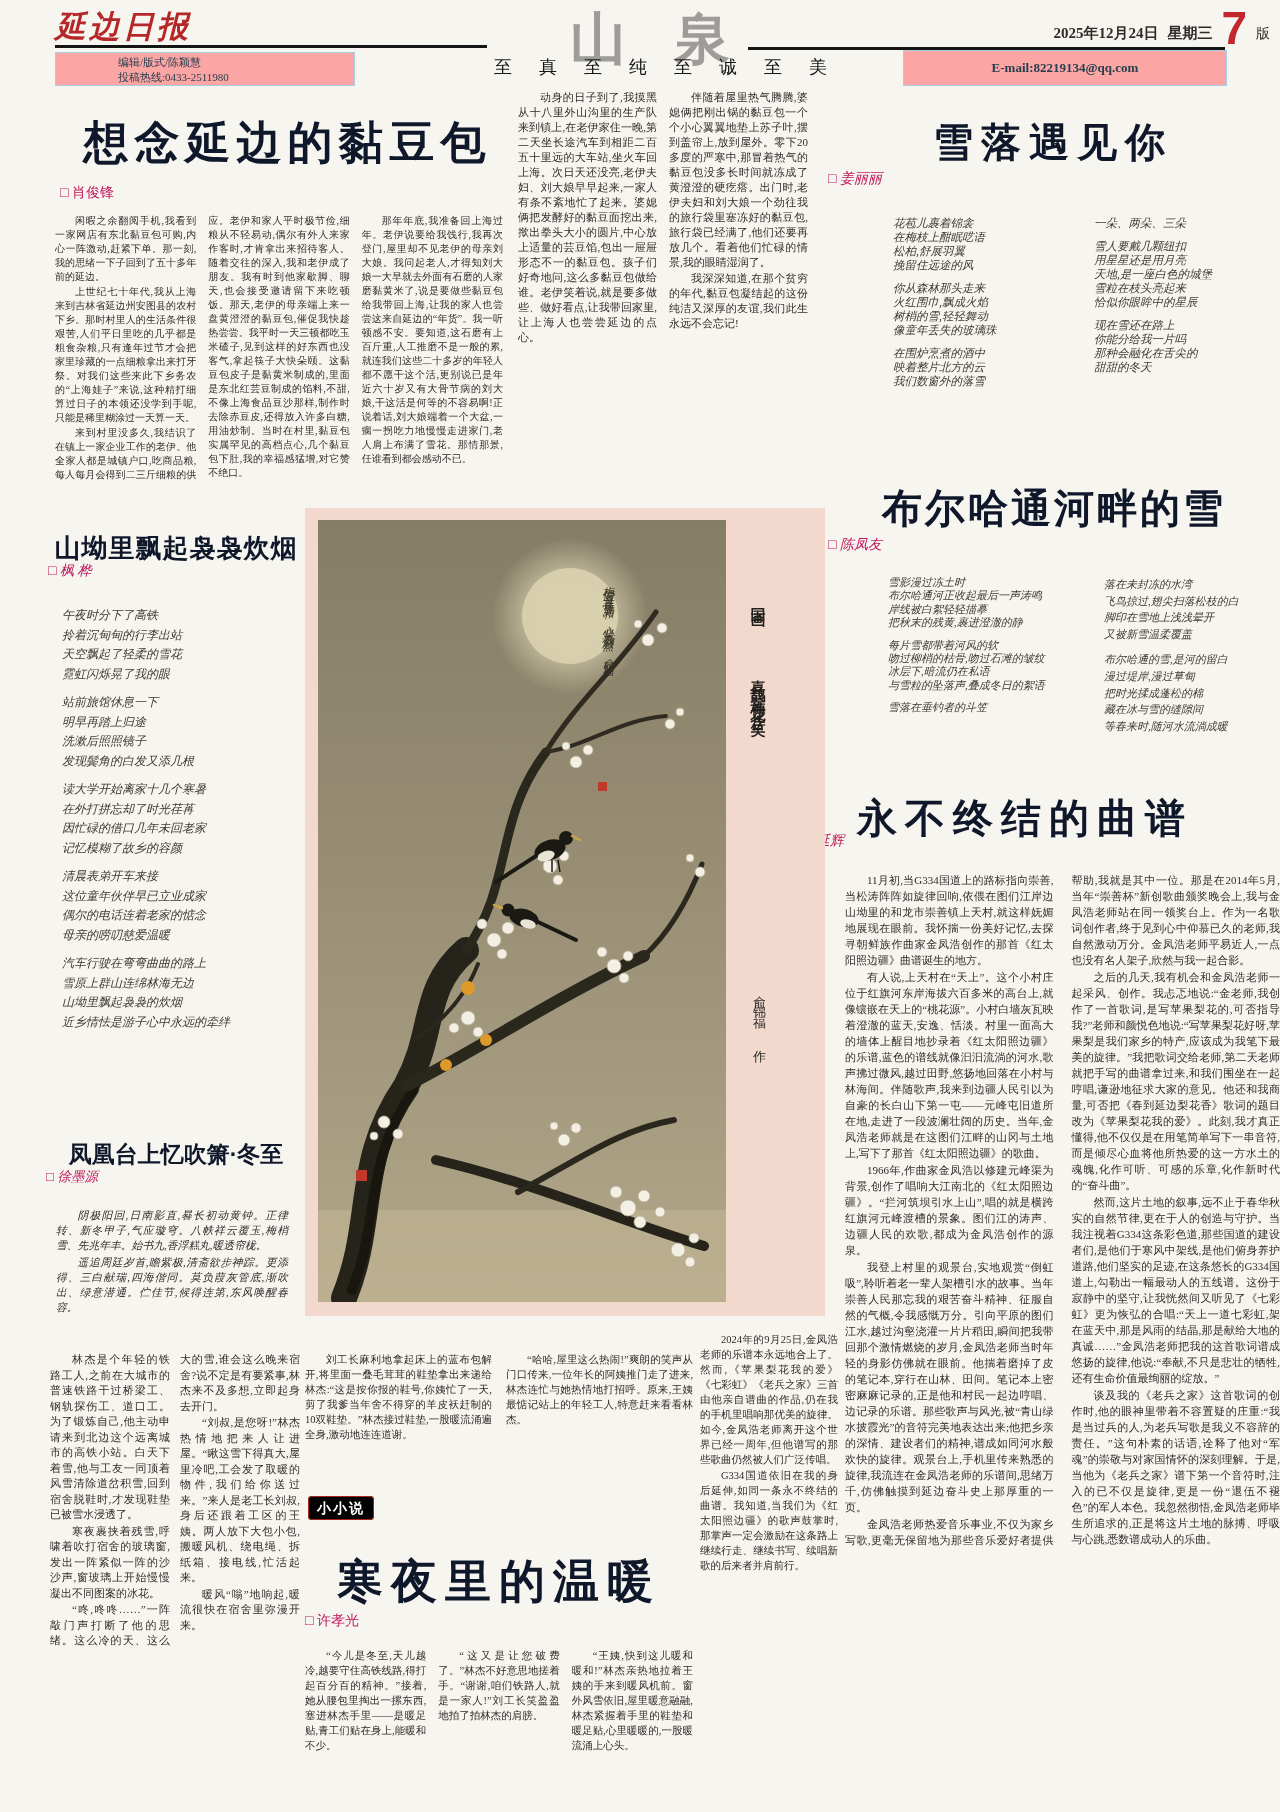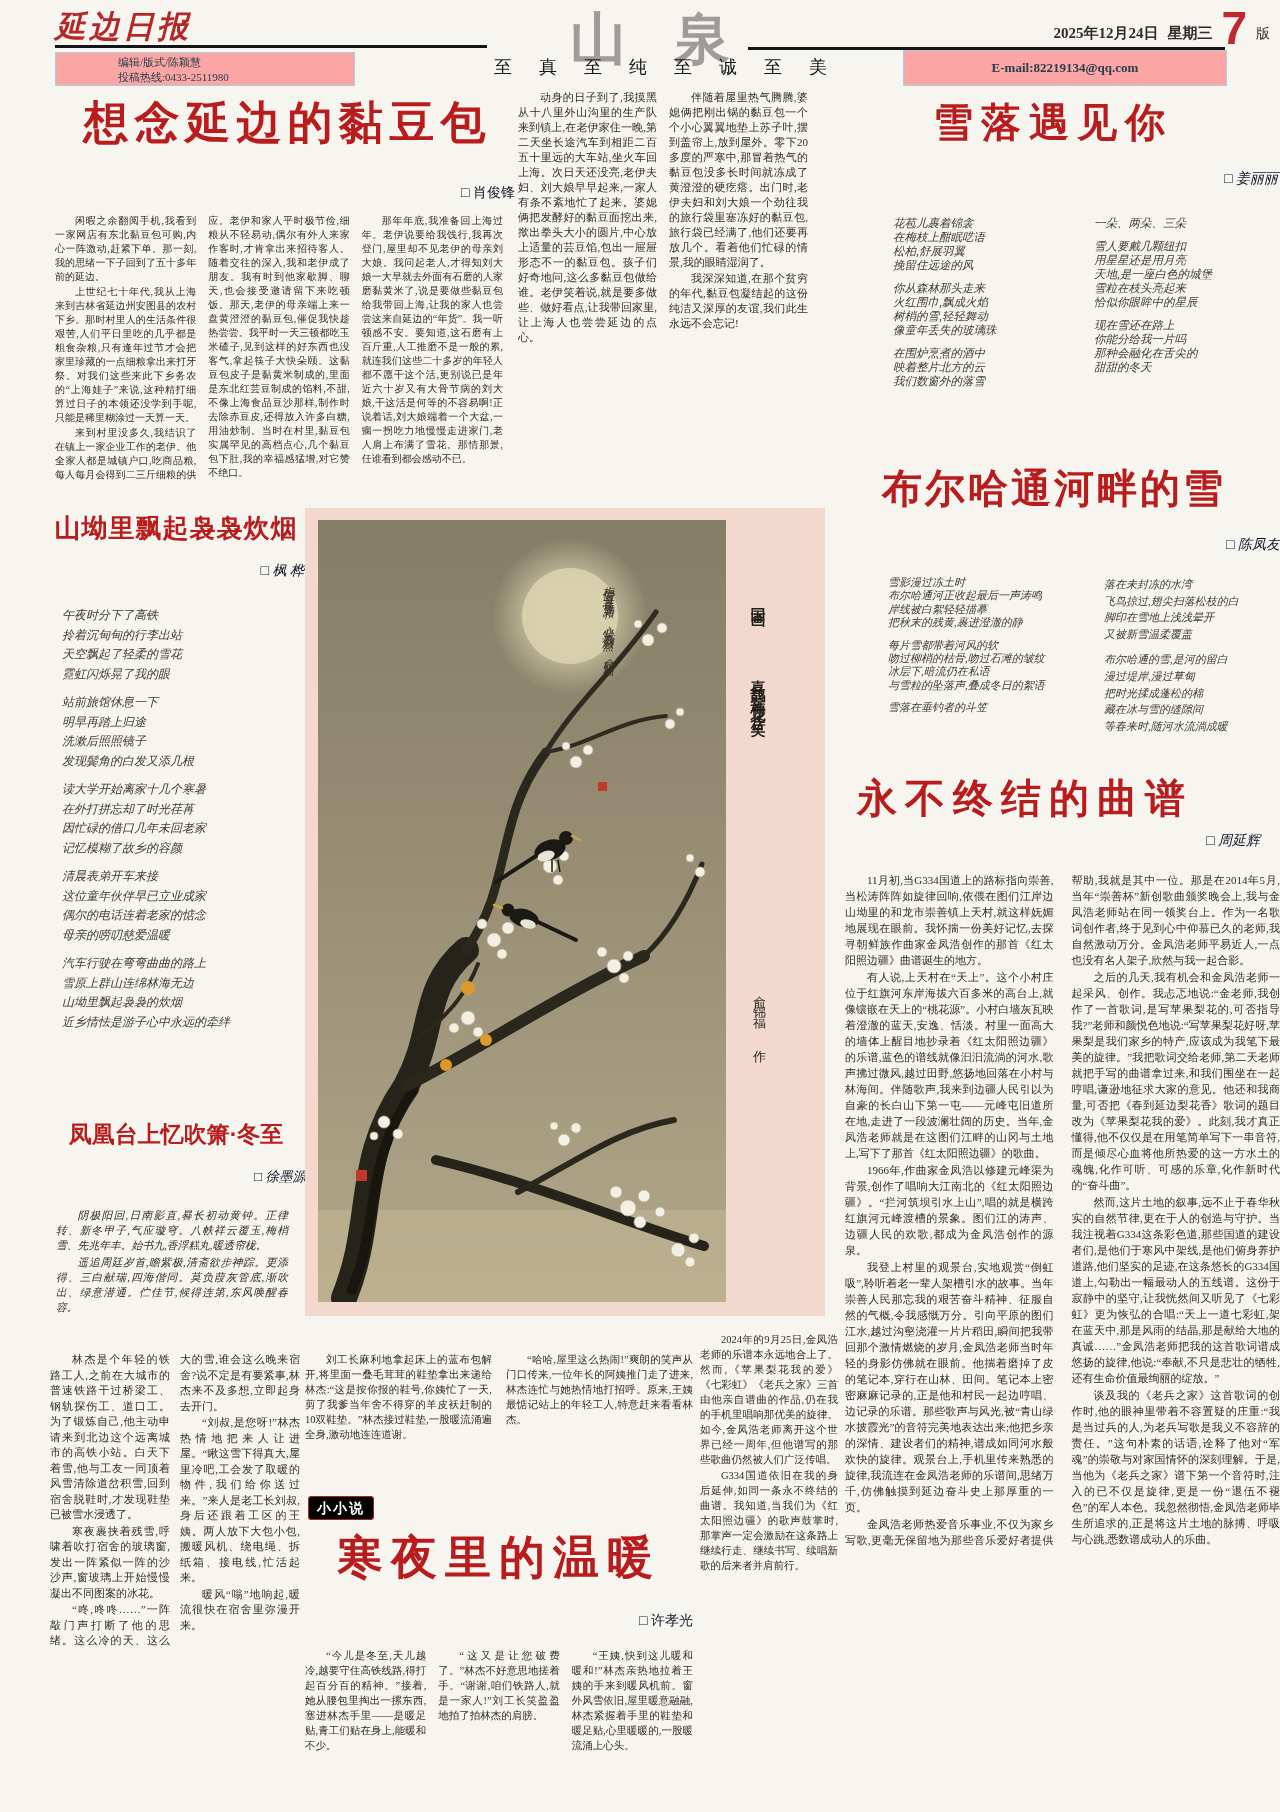--- a/index.html
+++ b/index.html
@@ -1,20 +1,20 @@
 <!DOCTYPE html>
 <html><head>
 <meta charset="utf-8">
 <style>
   html,body{margin:0;padding:0;background:#9a9a9a;}
   .page{position:relative;width:1280px;height:1812px;margin:0 auto;background:#f7f5ef;
         font-family:"Liberation Serif","DejaVu Serif",serif;color:#2e2c29;overflow:hidden;}
   .abs{position:absolute;}
-  .hl{font-family:"Liberation Sans","DejaVu Sans",sans-serif;font-weight:900;color:#b91c1c;text-align:center;line-height:1.12;}
-  .author{text-align:right;color:#0f172a;}
+  .hl{font-family:"Liberation Sans","DejaVu Sans",sans-serif;font-weight:900;color:#0f172a;text-align:center;line-height:1.12;margin-top:20px;}
+  .author{text-align:left;color:#be185d;}
   .bodytxt{text-align:justify;overflow:hidden;}
   .bodytxt p{margin:0 0 1px 0;text-indent:2em;}
   .poem{font-style:italic;color:#3b3a35;overflow:hidden;}
   .poem .pline{white-space:nowrap;}
   .poem .pgap{height:9px;}
   .rule{background:#141414;}
   .bluebox{background:#fca5a5;border:1px solid #a6cfe2;color:#27404e;}
   .vert{writing-mode:vertical-rl;text-orientation:upright;}
   .mat{background:#f3d9cd;}
   .tag{background:#000000;color:#fff;font-family:"Liberation Sans",sans-serif;font-weight:bold;
@@ -297,21 +297,21 @@
       <p>“刘叔,是您呀!”林杰热情地把来人让进屋。“瞅这雪下得真大,屋里冷吧,工会发了取暖的物件,我们给你送过来。”来人是老工长刘叔,身后还跟着工区的王姨。两人放下大包小包,搬暖风机、绕电绳、拆纸箱、接电线,忙活起来。</p>
       <p>暖风“嗡”地响起,暖流很快在宿舍里弥漫开来。</p>
     </div>
 
   <div class="abs bodytxt" style="left:305px;top:1352px;width:388px;height:182px;font-size:10.5px;line-height:15px;column-count:2;column-gap:14px;">
       <p>刘工长麻利地拿起床上的蓝布包解开,将里面一叠毛茸茸的鞋垫拿出来递给林杰:“这是按你报的鞋号,你姨忙了一天,剪了我爹当年舍不得穿的羊皮袄赶制的10双鞋垫。”林杰接过鞋垫,一股暖流涌遍全身,激动地连连道谢。</p>
       <p>“哈哈,屋里这么热闹!”爽朗的笑声从门口传来,一位年长的阿姨推门走了进来,林杰连忙与她热情地打招呼。原来,王姨最惦记站上的年轻工人,特意赶来看看林杰。</p>
     </div>
 
   <div class="abs tag" style="left:308px;top:1496px;width:66px;height:24px;font-size:14px;line-height:24px;letter-spacing:2px;">小小说</div>
-  <div class="abs hl" style="left:305px;top:1536px;width:388px;height:58px;font-size:46px;letter-spacing:8px;font-family:Liberation Mono, monospace;">寒夜里的温暖</div>
+  <div class="abs hl" style="left:305px;top:1536px;width:388px;height:58px;font-size:46px;letter-spacing:8px;">寒夜里的温暖</div>
   <div class="abs author" style="left:305px;top:1612px;width:388px;font-size:14px;">□ 许孝光</div>
 
   <div class="abs bodytxt" style="left:305px;top:1648px;width:388px;height:160px;font-size:10.5px;line-height:15px;column-count:3;column-gap:12px;">
       <p>“今儿是冬至,天儿越冷,越要守住高铁线路,得打起百分百的精神。”接着,她从腰包里掏出一摞东西,塞进林杰手里——是暖足贴,青工们贴在身上,能暖和不少。</p>
       <p>“这又是让您破费了。”林杰不好意思地搓着手。“谢谢,咱们铁路人,就是一家人!”刘工长笑盈盈地拍了拍林杰的肩膀。</p>
       <p>“王姨,快到这儿暖和暖和!”林杰亲热地拉着王姨的手来到暖风机前。窗外风雪依旧,屋里暖意融融,林杰紧握着手里的鞋垫和暖足贴,心里暖暖的,一股暖流涌上心头。</p>
     </div>
 
 </div>
 

